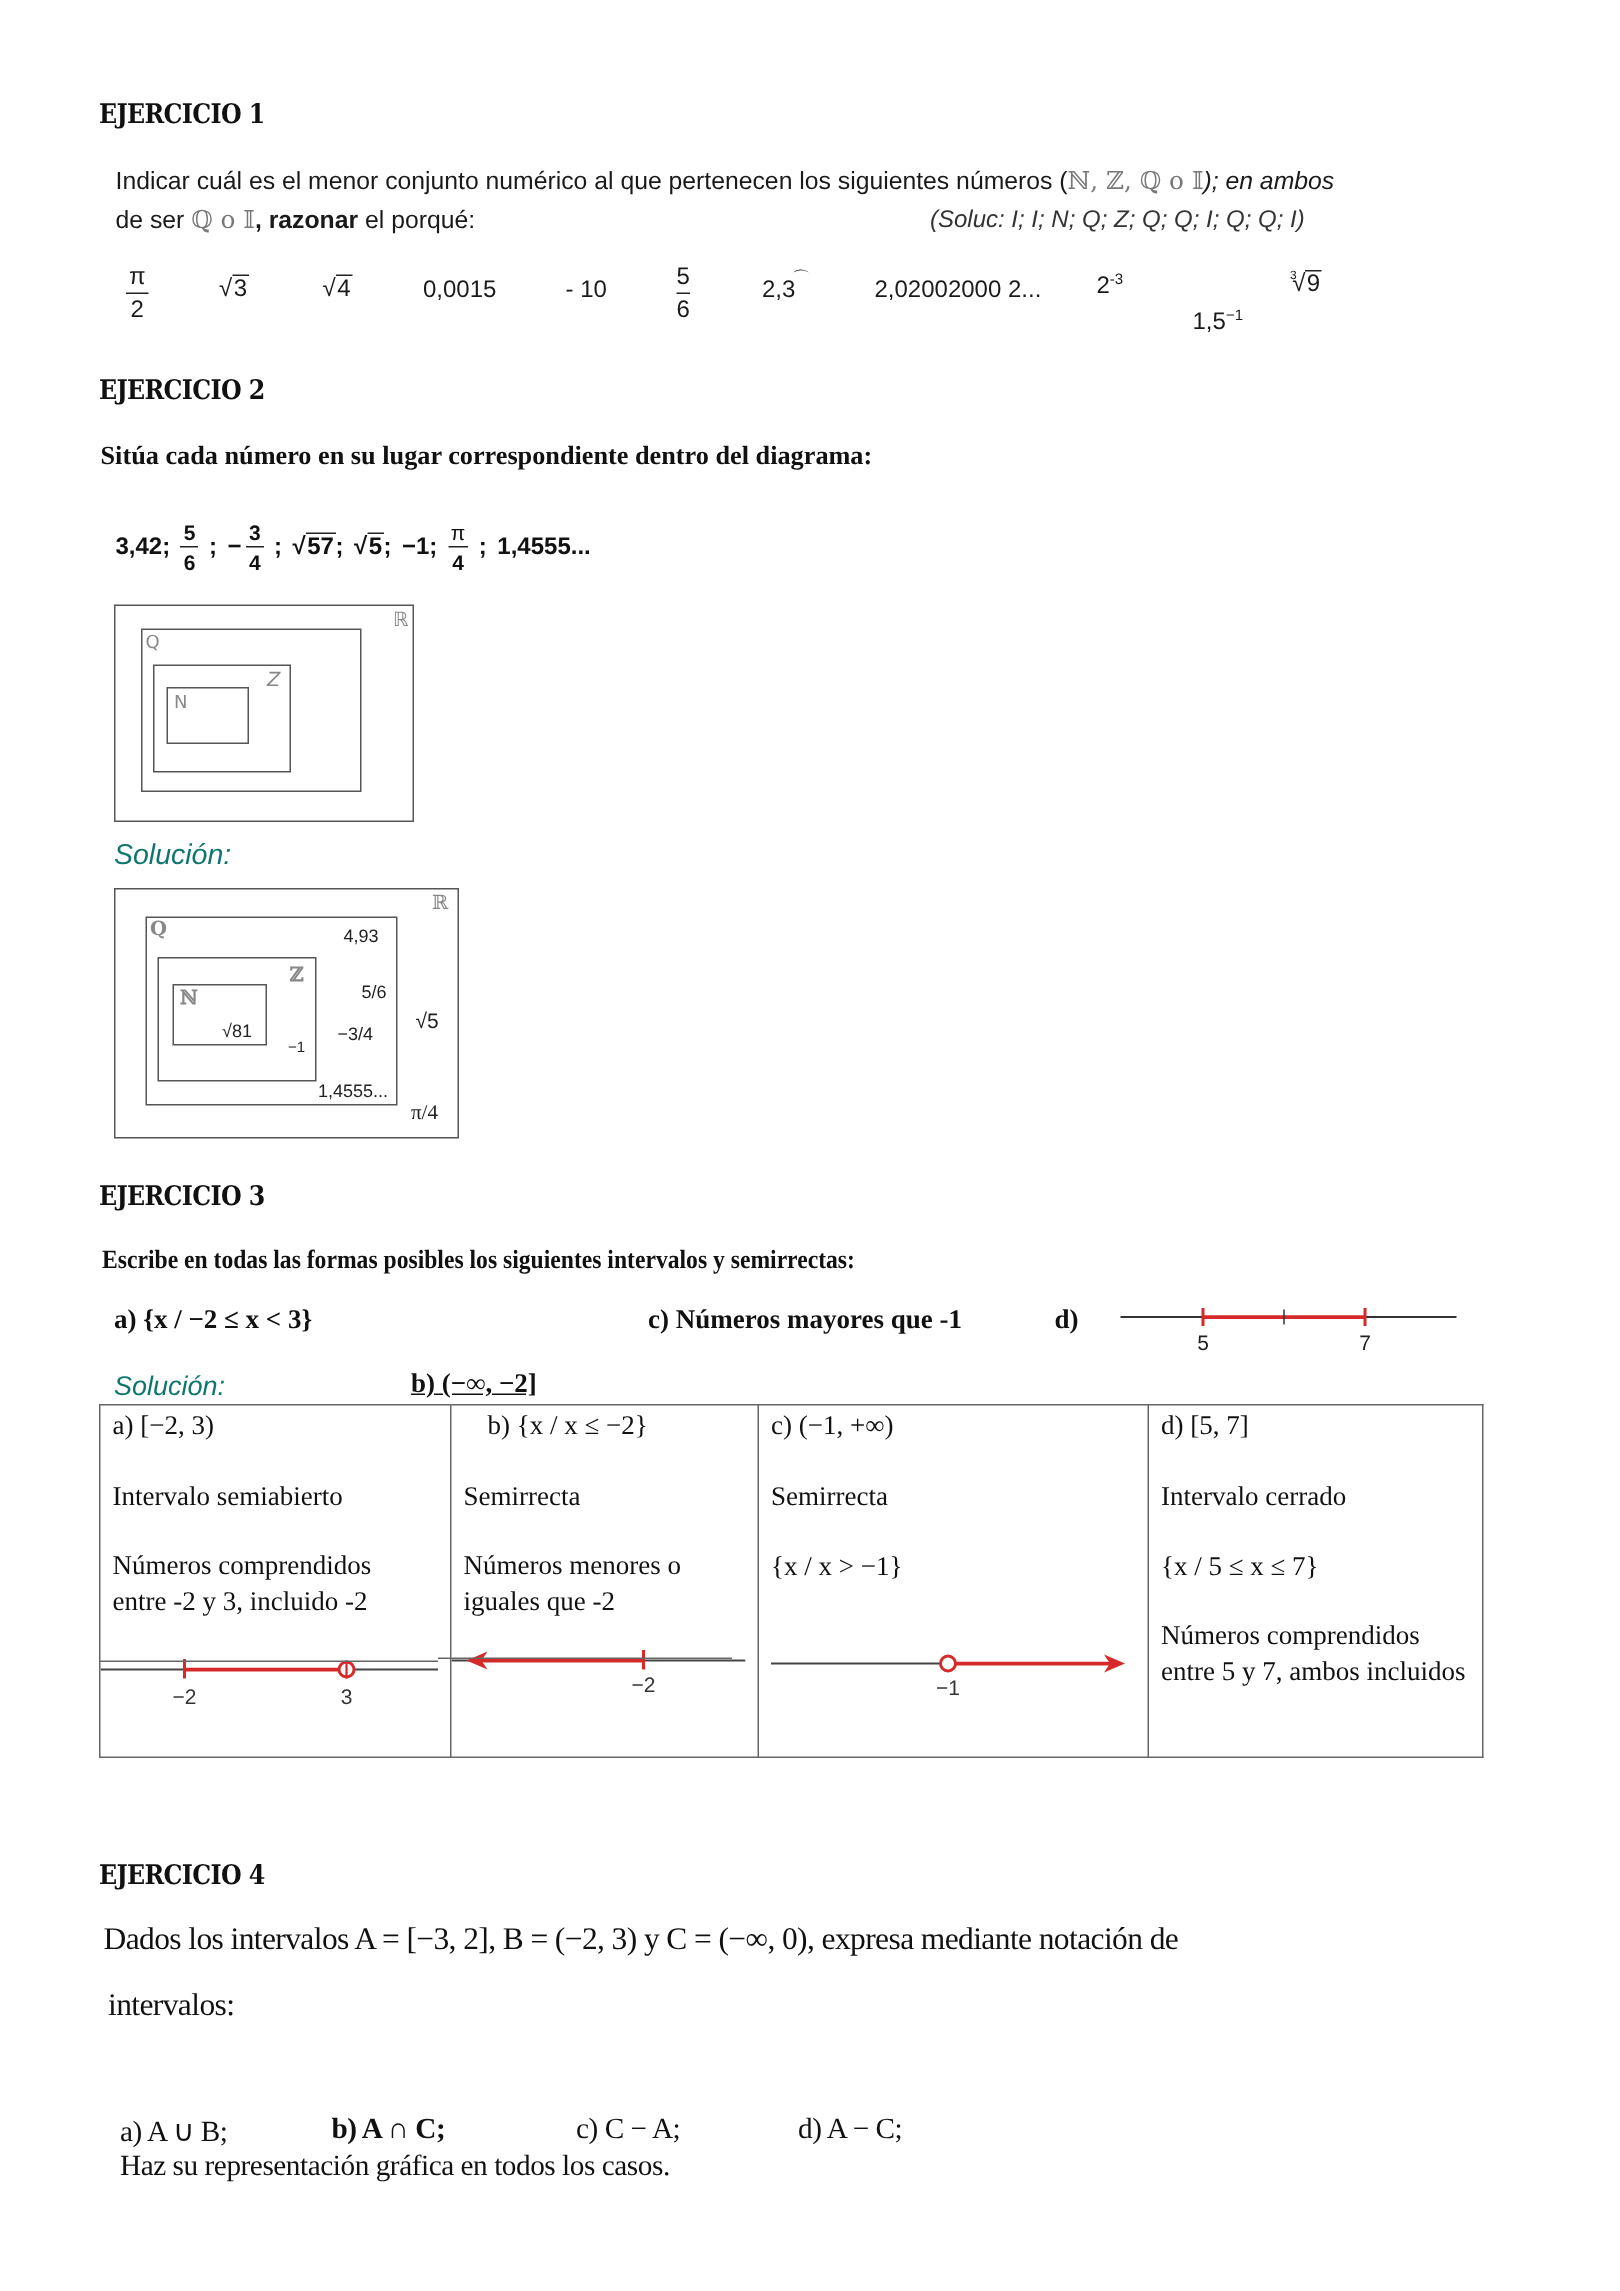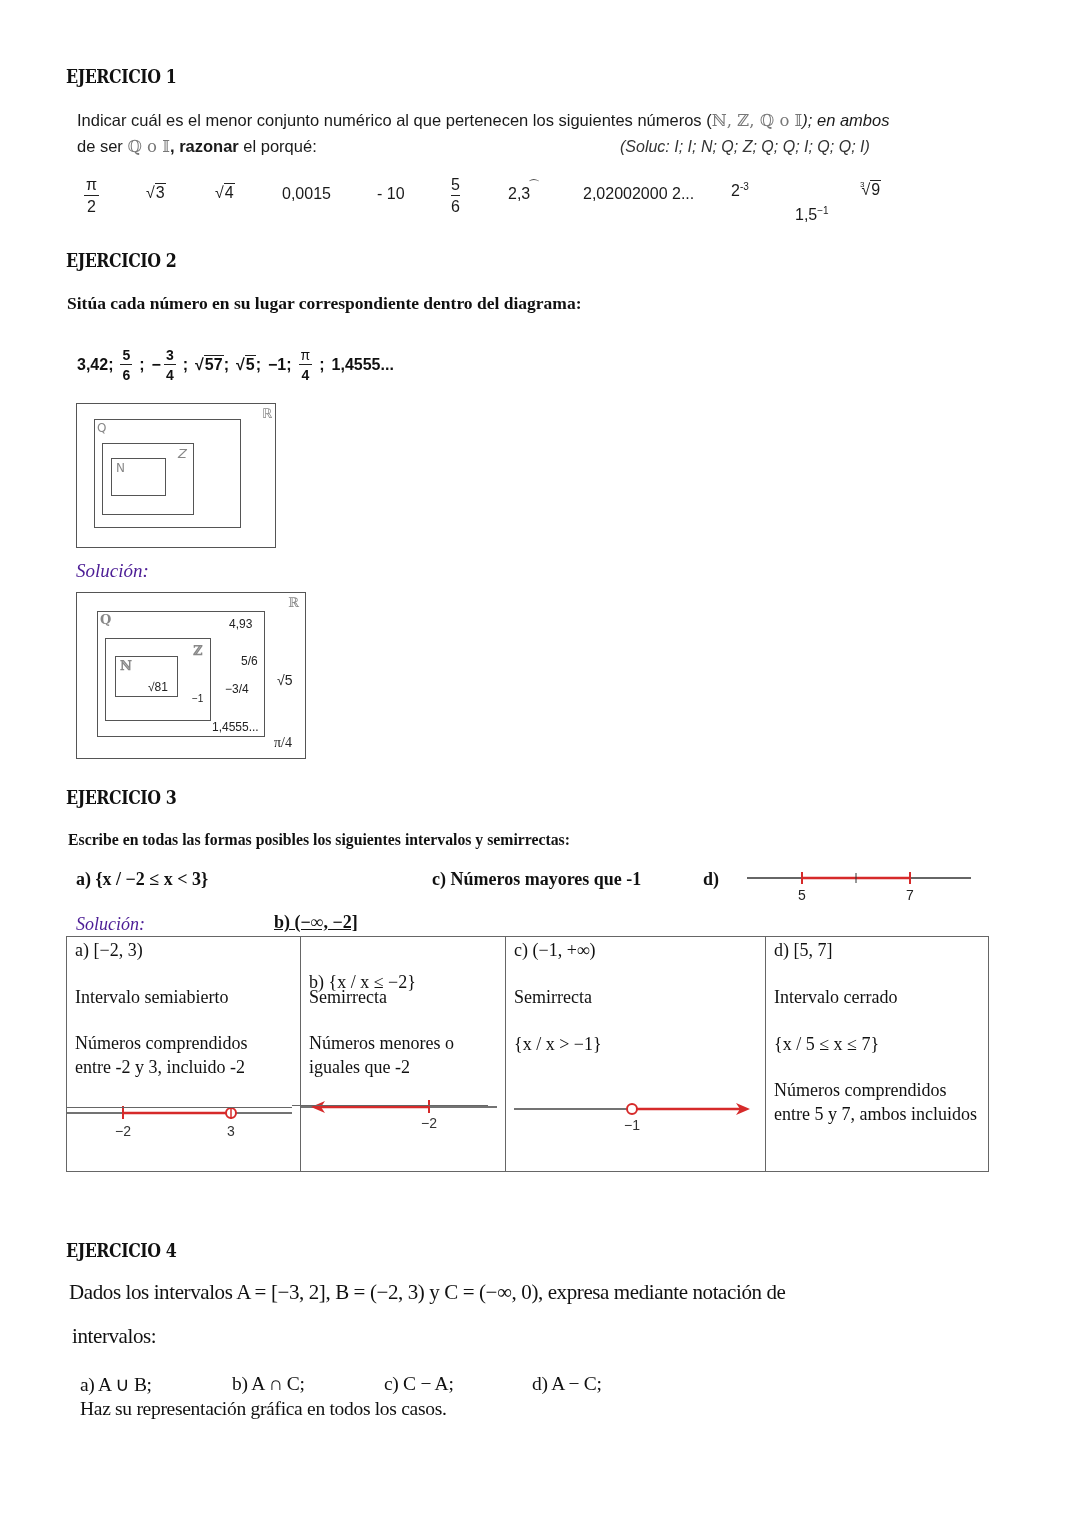--- a/index.html
+++ b/index.html
@@ -14,27 +14,27 @@
   .frac { display: inline-flex; flex-direction: column; align-items: center; line-height: 1; }
   .frac .n { padding: 0 2px 2px; border-bottom: 1px solid #222; }
   .frac .d { padding-top: 3px; }
   .sqrt { display: inline-block; }
   .sqrt .rad { border-top: 1px solid #222; padding: 0 1px; }
   .instr { font-family: "Liberation Serif", serif; font-weight: bold; font-size: 17.5px; color: #111; }
   .list2 { font-family: "Liberation Sans", sans-serif; font-weight: bold; font-size: 16px; color: #111; }
   .box { position: absolute; border: 1.5px solid #555; box-sizing: border-box; }
   .setlbl { position: absolute; font-family: "DejaVu Sans", sans-serif; color: #888; font-size: 13px; }
   .dnum { position: absolute; font-family: "Liberation Sans", sans-serif; font-size: 12px; color: #222; }
-  .italic-sol { font-family: Liberation Serif, serif; font-style: italic; font-size: 19px; color: #4c1d95; }
+  .italic-sol { font-family: Liberation Sans, sans-serif; font-style: italic; font-size: 19px; color: #0f766e; }
   .ex3item { font-family: "Liberation Serif", serif; font-weight: bold; font-size: 18px; color: #111; }
   table.sol { position: absolute; left: 66px; top: 936px; width: 923px; height: 236px; border-collapse: collapse; }
   table.sol td { border: 1.5px solid #666; vertical-align: top; padding: 4px; position: relative; }
   .cell-text { font-family: "Liberation Serif", serif; font-size: 18px; color: #111; line-height: 1.3; }
   .ex4 { font-family: "Liberation Serif", serif; font-size: 21px; color: #111; letter-spacing: -0.4px; }
-  .ex4s { font-family: "Liberation Serif", serif; font-size: 19.5px; color: #111; letter-spacing: -0.3px; }
+  .ex4s { font-family: "Liberation Serif", serif; font-size: 19.5px; color: #111; letter-spacing: -0.3px; margin-top: 36px; }
   svg text { font-family: "Liberation Sans", sans-serif; }
 </style>
 </head>
 <body>
 
 <div class="abs h-ex" style="left:66px;top:66px;">EJERCICIO 1</div>
 
 <div class="abs sans p1" style="left:77px;top:111px;white-space:nowrap;">
   <span>Indicar cuál es el menor conjunto numérico al que pertenecen los siguientes números (</span><span class="dbl">ℕ, ℤ, ℚ o 𝕀</span><span style="font-style:italic">); en ambos</span>
 </div>
@@ -162,21 +162,21 @@
         <line x1="56" y1="10" x2="160" y2="10" stroke="#d62a2a" stroke-width="2.5"></line>
         <line x1="56" y1="3" x2="56" y2="16" stroke="#d62a2a" stroke-width="2"></line>
         <circle cx="164" cy="10" r="5" fill="#fff" stroke="#d62a2a" stroke-width="2"></circle>
         <line x1="164" y1="4" x2="164" y2="16" stroke="#d62a2a" stroke-width="1.5"></line>
         <text x="56" y="33" text-anchor="middle" font-size="14" fill="#333">−2</text>
         <text x="164" y="33" text-anchor="middle" font-size="14" fill="#333">3</text>
       </svg>
     </td>
 
     <td style="width:196px;">
-      <div class="abs cell-text" style="left:8px;top:2px;white-space:nowrap;margin-top:32px;">b)  {x /  x ≤ −2}</div>
+      <div class="abs cell-text" style="left:24px;top:2px;white-space:nowrap;">b)  {x /  x ≤ −2}</div>
       <div class="abs cell-text" style="left:8px;top:49px;">Semirrecta</div>
       <div class="abs cell-text" style="left:8px;top:95px;white-space:nowrap;">Números menores o</div>
       <div class="abs cell-text" style="left:8px;top:119px;white-space:nowrap;">iguales que -2</div>
       <svg class="abs" style="left:0;top:160px;" width="196" height="42">
         <line x1="0" y1="10" x2="196" y2="10" stroke="#444" stroke-width="1.3"></line>
         <line x1="18" y1="10" x2="128" y2="10" stroke="#d62a2a" stroke-width="2.5"></line>
         <polygon points="10,10 24,4 20,10 24,16" fill="#d62a2a"></polygon>
         <line x1="128" y1="3" x2="128" y2="16" stroke="#d62a2a" stroke-width="2"></line>
         <text x="128" y="31" text-anchor="middle" font-size="14" fill="#333">−2</text>
       </svg>
@@ -206,16 +206,16 @@
 </tbody>
   </table>
 
 <div class="abs" style="left:66px;top:1107px;width:226px;height:0;border-top:1.5px solid #666;"></div>
 <div class="abs" style="left:292px;top:1105px;width:196px;height:0;border-top:1.3px solid #666;"></div>
 
 <div class="abs h-ex" style="left:66px;top:1240px;">EJERCICIO 4</div>
 <div class="abs ex4" style="left:69px;top:1280px;white-space:nowrap;">Dados los intervalos A = [−3, 2], B = (−2, 3) y C = (−∞, 0), expresa mediante notación de</div>
 <div class="abs ex4" style="left:72px;top:1324px;">intervalos:</div>
 <div class="abs ex4s" style="left:80px;top:1373px;white-space:nowrap;">a) A ∪ B;</div>
-<div class="abs ex4s" style="left:232px;top:1373px;white-space:nowrap;">b) A ∩ C;</div>
+<div class="abs ex4s" style="left:221px;top:1373px;white-space:nowrap;font-weight:bold;">b) A ∩ C;</div>
 <div class="abs ex4s" style="left:384px;top:1373px;white-space:nowrap;">c) C − A;</div>
 <div class="abs ex4s" style="left:532px;top:1373px;white-space:nowrap;">d) A − C;</div>
 <div class="abs ex4s" style="left:80px;top:1398px;white-space:nowrap;">Haz su representación gráfica en todos los casos.</div>
 
 </body></html>

